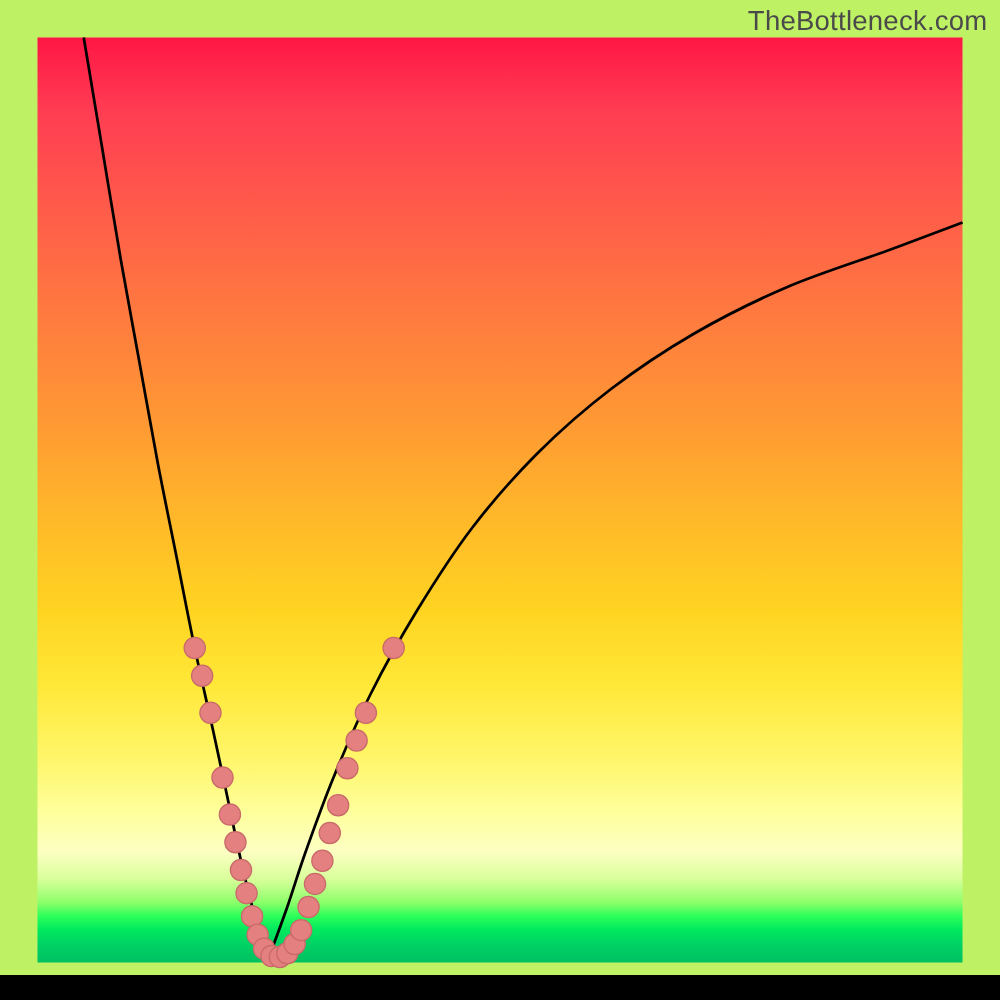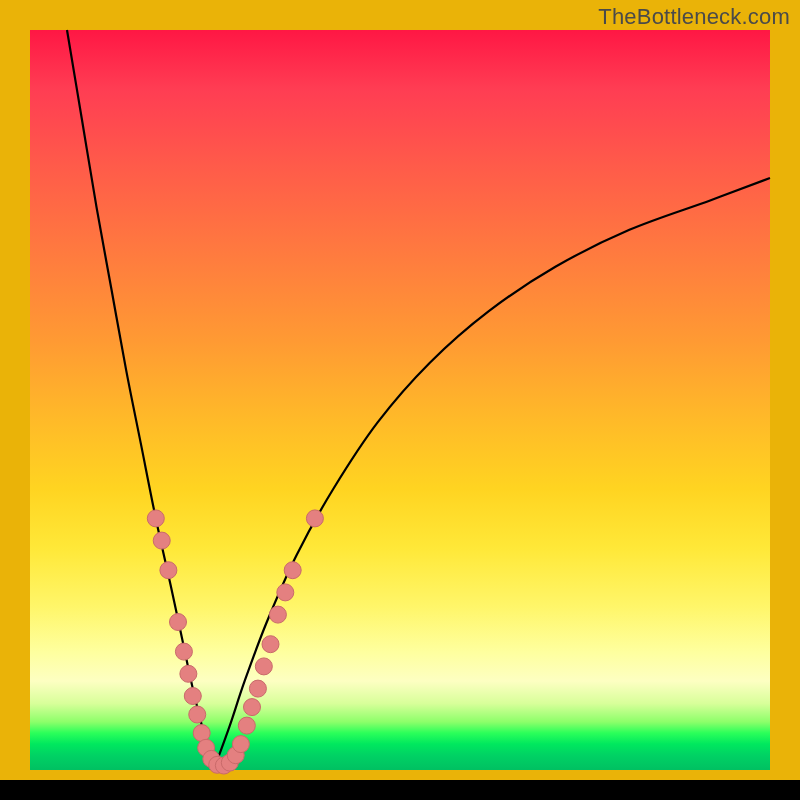--- a/index.html
+++ b/index.html
@@ -10,21 +10,21 @@
     overflow: hidden;
     background: #000;
     font-family: Arial, Helvetica, sans-serif;
   }
   .frame {
     position: absolute;
     left: 0;
     top: 0;
     width: 800px;
     height: 780px;
-    background: #eab308;
+    background: #bef264;
   }
   .plot {
     position: absolute;
     left: 30px;
     top: 30px;
     width: 740px;
     height: 740px;
     
     background: linear-gradient(
       to bottom,

